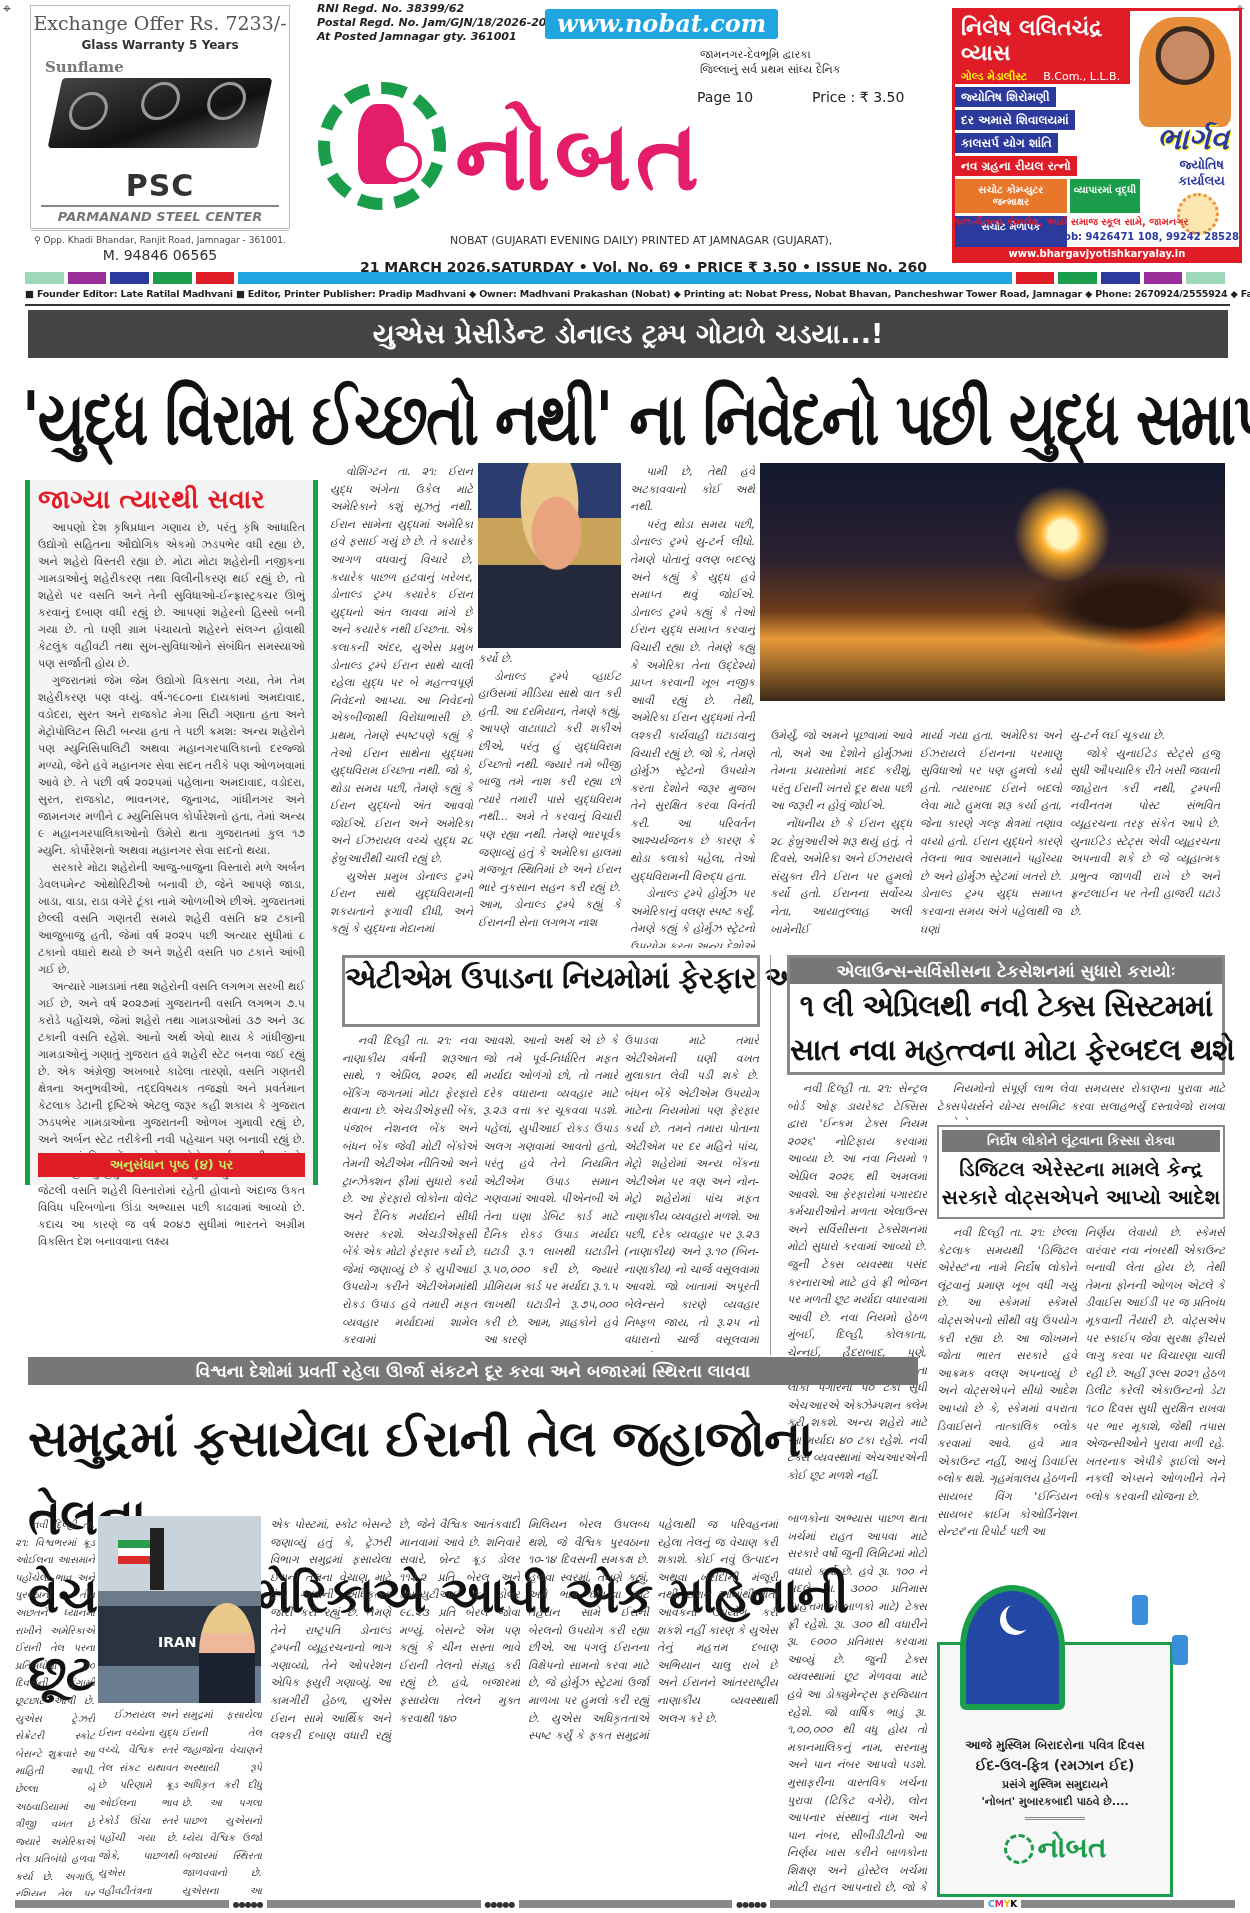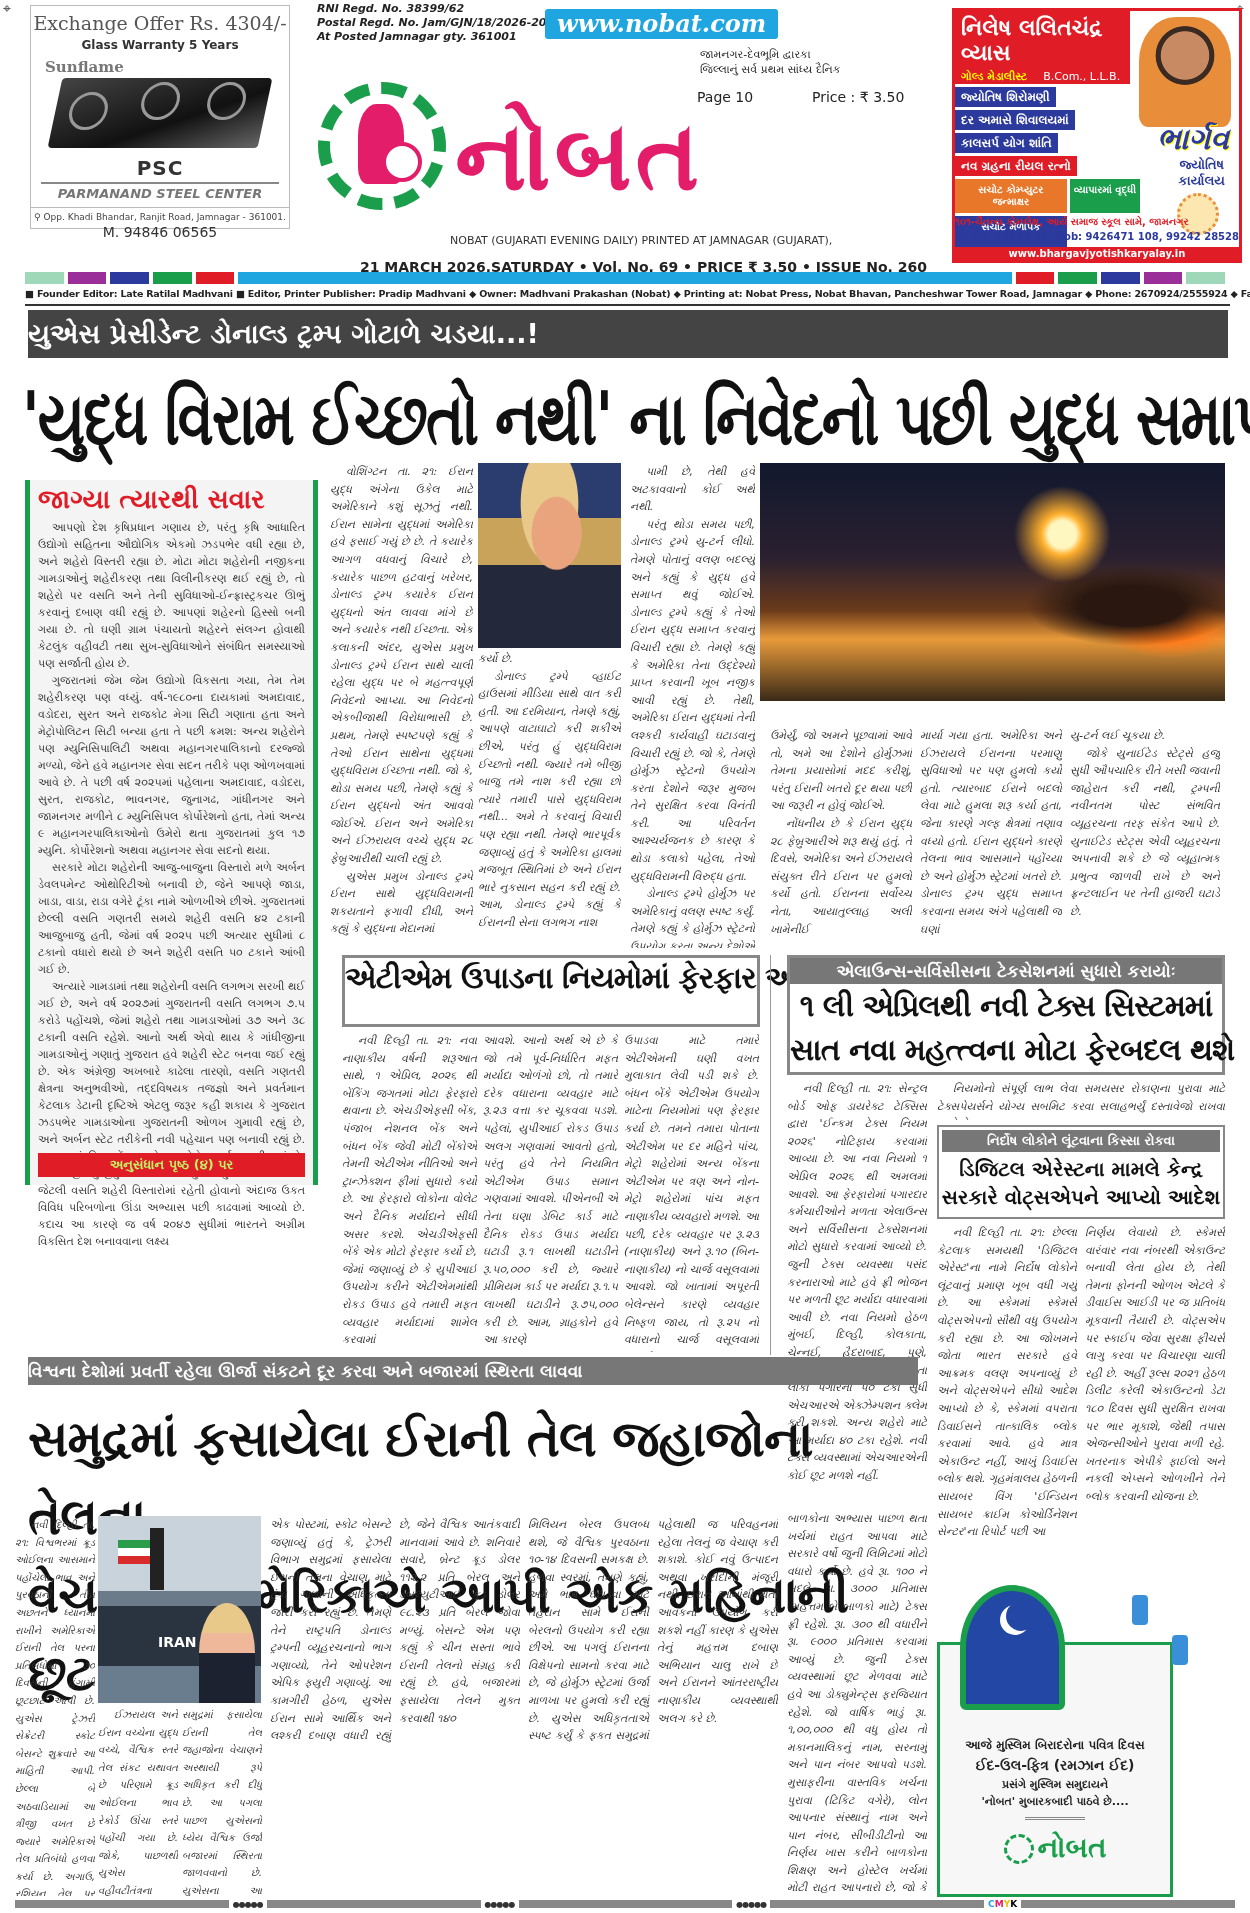--- a/index.html
+++ b/index.html
@@ -5,21 +5,21 @@
 *{box-sizing:border-box;margin:0;padding:0}
 body{width:1250px;height:1913px;background:#fff;font-family:"DejaVu Sans",sans-serif;color:#222;position:relative;overflow:hidden}
 .abs{position:absolute}
 
 #ad-left{left:30px;top:5px;width:260px;height:224px;border:1px solid #bbb;background:#fff;text-align:center}
 #ad-left .offer{font-family:"DejaVu Serif",serif;font-size:19px;color:#555;margin-top:6px}
 #ad-left .warr{font-size:12px;font-weight:bold;color:#333;margin-top:4px}
 #ad-left .brand{font-family:"DejaVu Serif",serif;font-weight:bold;color:#777;font-size:15px;text-align:left;padding-left:14px;margin-top:6px}
 #ad-left .stove{margin:2px auto 0;width:210px;height:70px;background:linear-gradient(160deg,#444,#111 60%,#666);border-radius:4px;transform:skewX(-12deg);position:relative}
 #ad-left .stove i{position:absolute;width:38px;height:38px;border-radius:50%;border:3px solid #999;top:14px}
-#ad-left .psc{font-family:"DejaVu Sans",sans-serif;font-weight:bold;font-size:20px;color:#333;margin-top:8px;letter-spacing:1px}
+#ad-left .psc{font-family:"DejaVu Sans",sans-serif;font-weight:bold;font-size:30px;color:#333;margin-top:20px;letter-spacing:1px}
 #ad-left .store{font-family:"DejaVu Sans",sans-serif;font-weight:bold;font-style:italic;color:#777;font-size:13px;border-top:2px solid #888;margin:2px 10px 0;padding-top:2px}
 #ad-left .addr{font-size:9px;color:#444;margin-top:6px;border-top:1px solid #bbb;padding-top:4px}
 #ad-left .mob{font-size:14px;color:#333;margin-top:2px}
 
 #regd{left:317px;top:2px;font-family:"DejaVu Sans",sans-serif;font-style:italic;font-weight:bold;font-size:11px;line-height:14px;color:#222}
 #site{left:545px;top:9px;background:#1fa6e0;color:#fff;font-family:"DejaVu Serif",serif;font-weight:bold;font-style:italic;font-size:24px;padding:0 12px;border-radius:3px;line-height:30px}
 #tagline{left:700px;top:47px;font-size:11px;line-height:15px;color:#222}
 #pageno{left:697px;top:89px;font-size:14px}
 #price{left:812px;top:89px;font-size:14px}
 #logo-emb{left:318px;top:82px;width:128px;height:128px;border-radius:50%;border:12px dashed #1a9e4b;background:#fff}
@@ -42,21 +42,21 @@
 #ad-right .mandala{position:absolute;right:20px;top:182px;width:42px;height:42px;border-radius:50%;border:3px dotted #e88e3a;background:#fde7b0}
 #ad-right .addr{position:absolute;left:0;right:0;top:205px;text-align:left;font-size:10px;font-weight:bold;color:#e01d27}
 #ad-right .ph{position:absolute;left:0;right:0;top:220px;text-align:right;font-size:10px;font-weight:bold;color:#2b3a9c}
 #ad-right .web{position:absolute;left:0;right:0;bottom:0;text-align:center;font-size:10px;font-weight:bold;color:#fff;background:#e01d27;padding:1px}
 
 #strip{left:25px;top:272px;width:1200px;height:12px;display:flex;gap:4px}
 #strip span{height:12px}
 #infoline{left:25px;top:288px;width:1200px;font-size:9.5px;font-weight:bold;color:#222;white-space:nowrap;letter-spacing:-0.2px}
 .rule{left:25px;width:1205px;border-top:2px solid #333}
 
-.banner{background:#444;color:#fff;text-align:left;font-weight:bold}
+.banner{background:#444;color:#fff;text-align:center;font-weight:bold}
 #top-banner{left:28px;top:310px;width:1200px;height:48px;font-size:27px;line-height:48px}
 #headline{left:22px;top:370px;width:1210px;font-size:58px;font-weight:bold;color:#111;line-height:78px;letter-spacing:-2px;white-space:nowrap;transform:scaleY(1.25);transform-origin:top left}
 
 #side{left:25px;top:480px;width:293px;height:705px;border-left:5px solid #1a9e4b;border-right:5px solid #1a9e4b;background:#f4f4f4;padding:4px 8px}
 #side h2{color:#e01d27;font-size:26px;font-weight:bold;margin-bottom:4px}
 #side p{font-size:11px;line-height:17px;text-align:justify;text-indent:14px;color:#333}
 #side .cont{position:absolute;left:8px;right:8px;bottom:8px;background:#e01d27;color:#bef264;font-size:13px;font-weight:bold;text-align:center;line-height:24px}
 
 .col{font-size:11px;line-height:17.6px;text-align:justify;color:#333;font-style:italic}
 .col p{text-indent:16px}
@@ -103,21 +103,21 @@
 .vline{border-left:1px solid #999}
 .crosshair{font-size:14px;color:#444}
 </style>
 </head>
 <body>
 
 <div class="abs crosshair" style="left:3px;top:0">⌖</div>
 <div class="abs crosshair" style="left:1236px;top:0">⌖</div>
 
 <div class="abs" id="ad-left">
-  <div class="offer">Exchange Offer Rs. 4304/-</div>
+  <div class="offer">Exchange Offer Rs. 7233/-</div>
   <div class="warr">Glass Warranty 5 Years</div>
   <div class="brand">Sunflame</div>
   <div class="stove">
       <i style="left:14px"></i>
       <i style="left:84px;top:4px"></i>
       <i style="left:150px;top:4px"></i>
     </div>
   <div class="psc">PSC</div>
   <div class="store">PARMANAND STEEL CENTER</div>
   <div class="addr"><span>⚲</span> <span>Opp. Khadi Bhandar, Ranjit Road, Jamnagar - 361001.</span></div>

